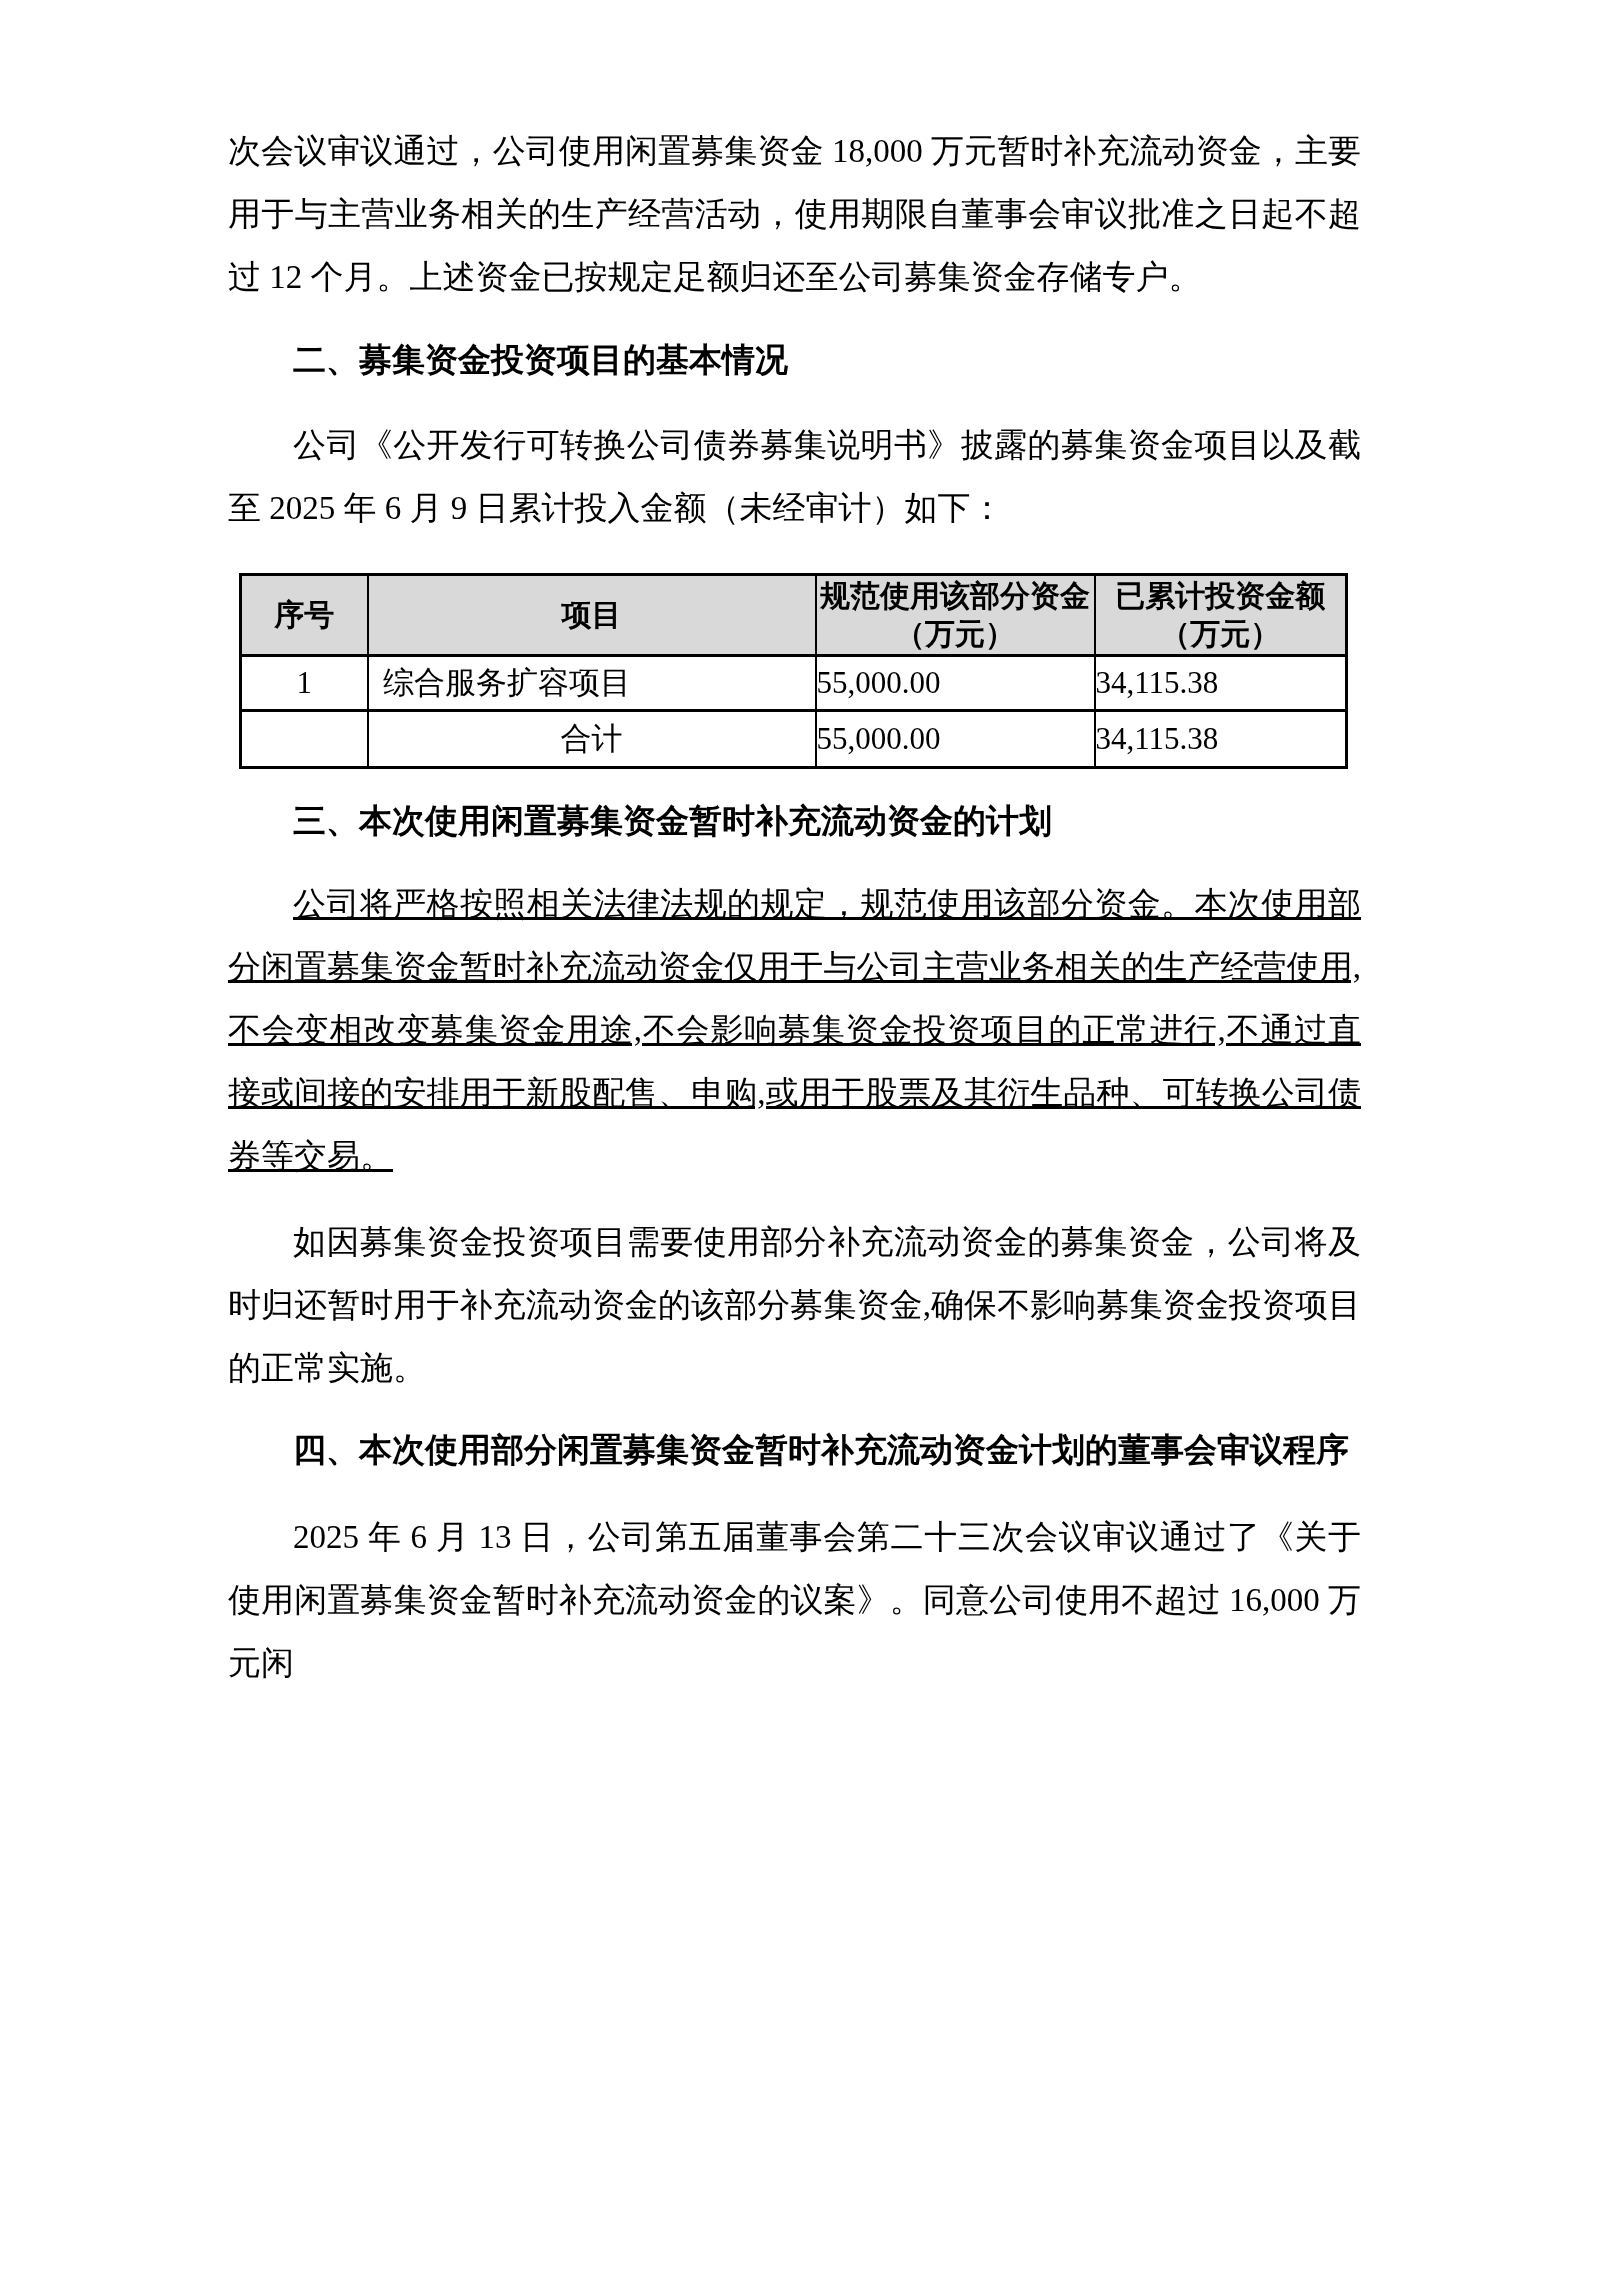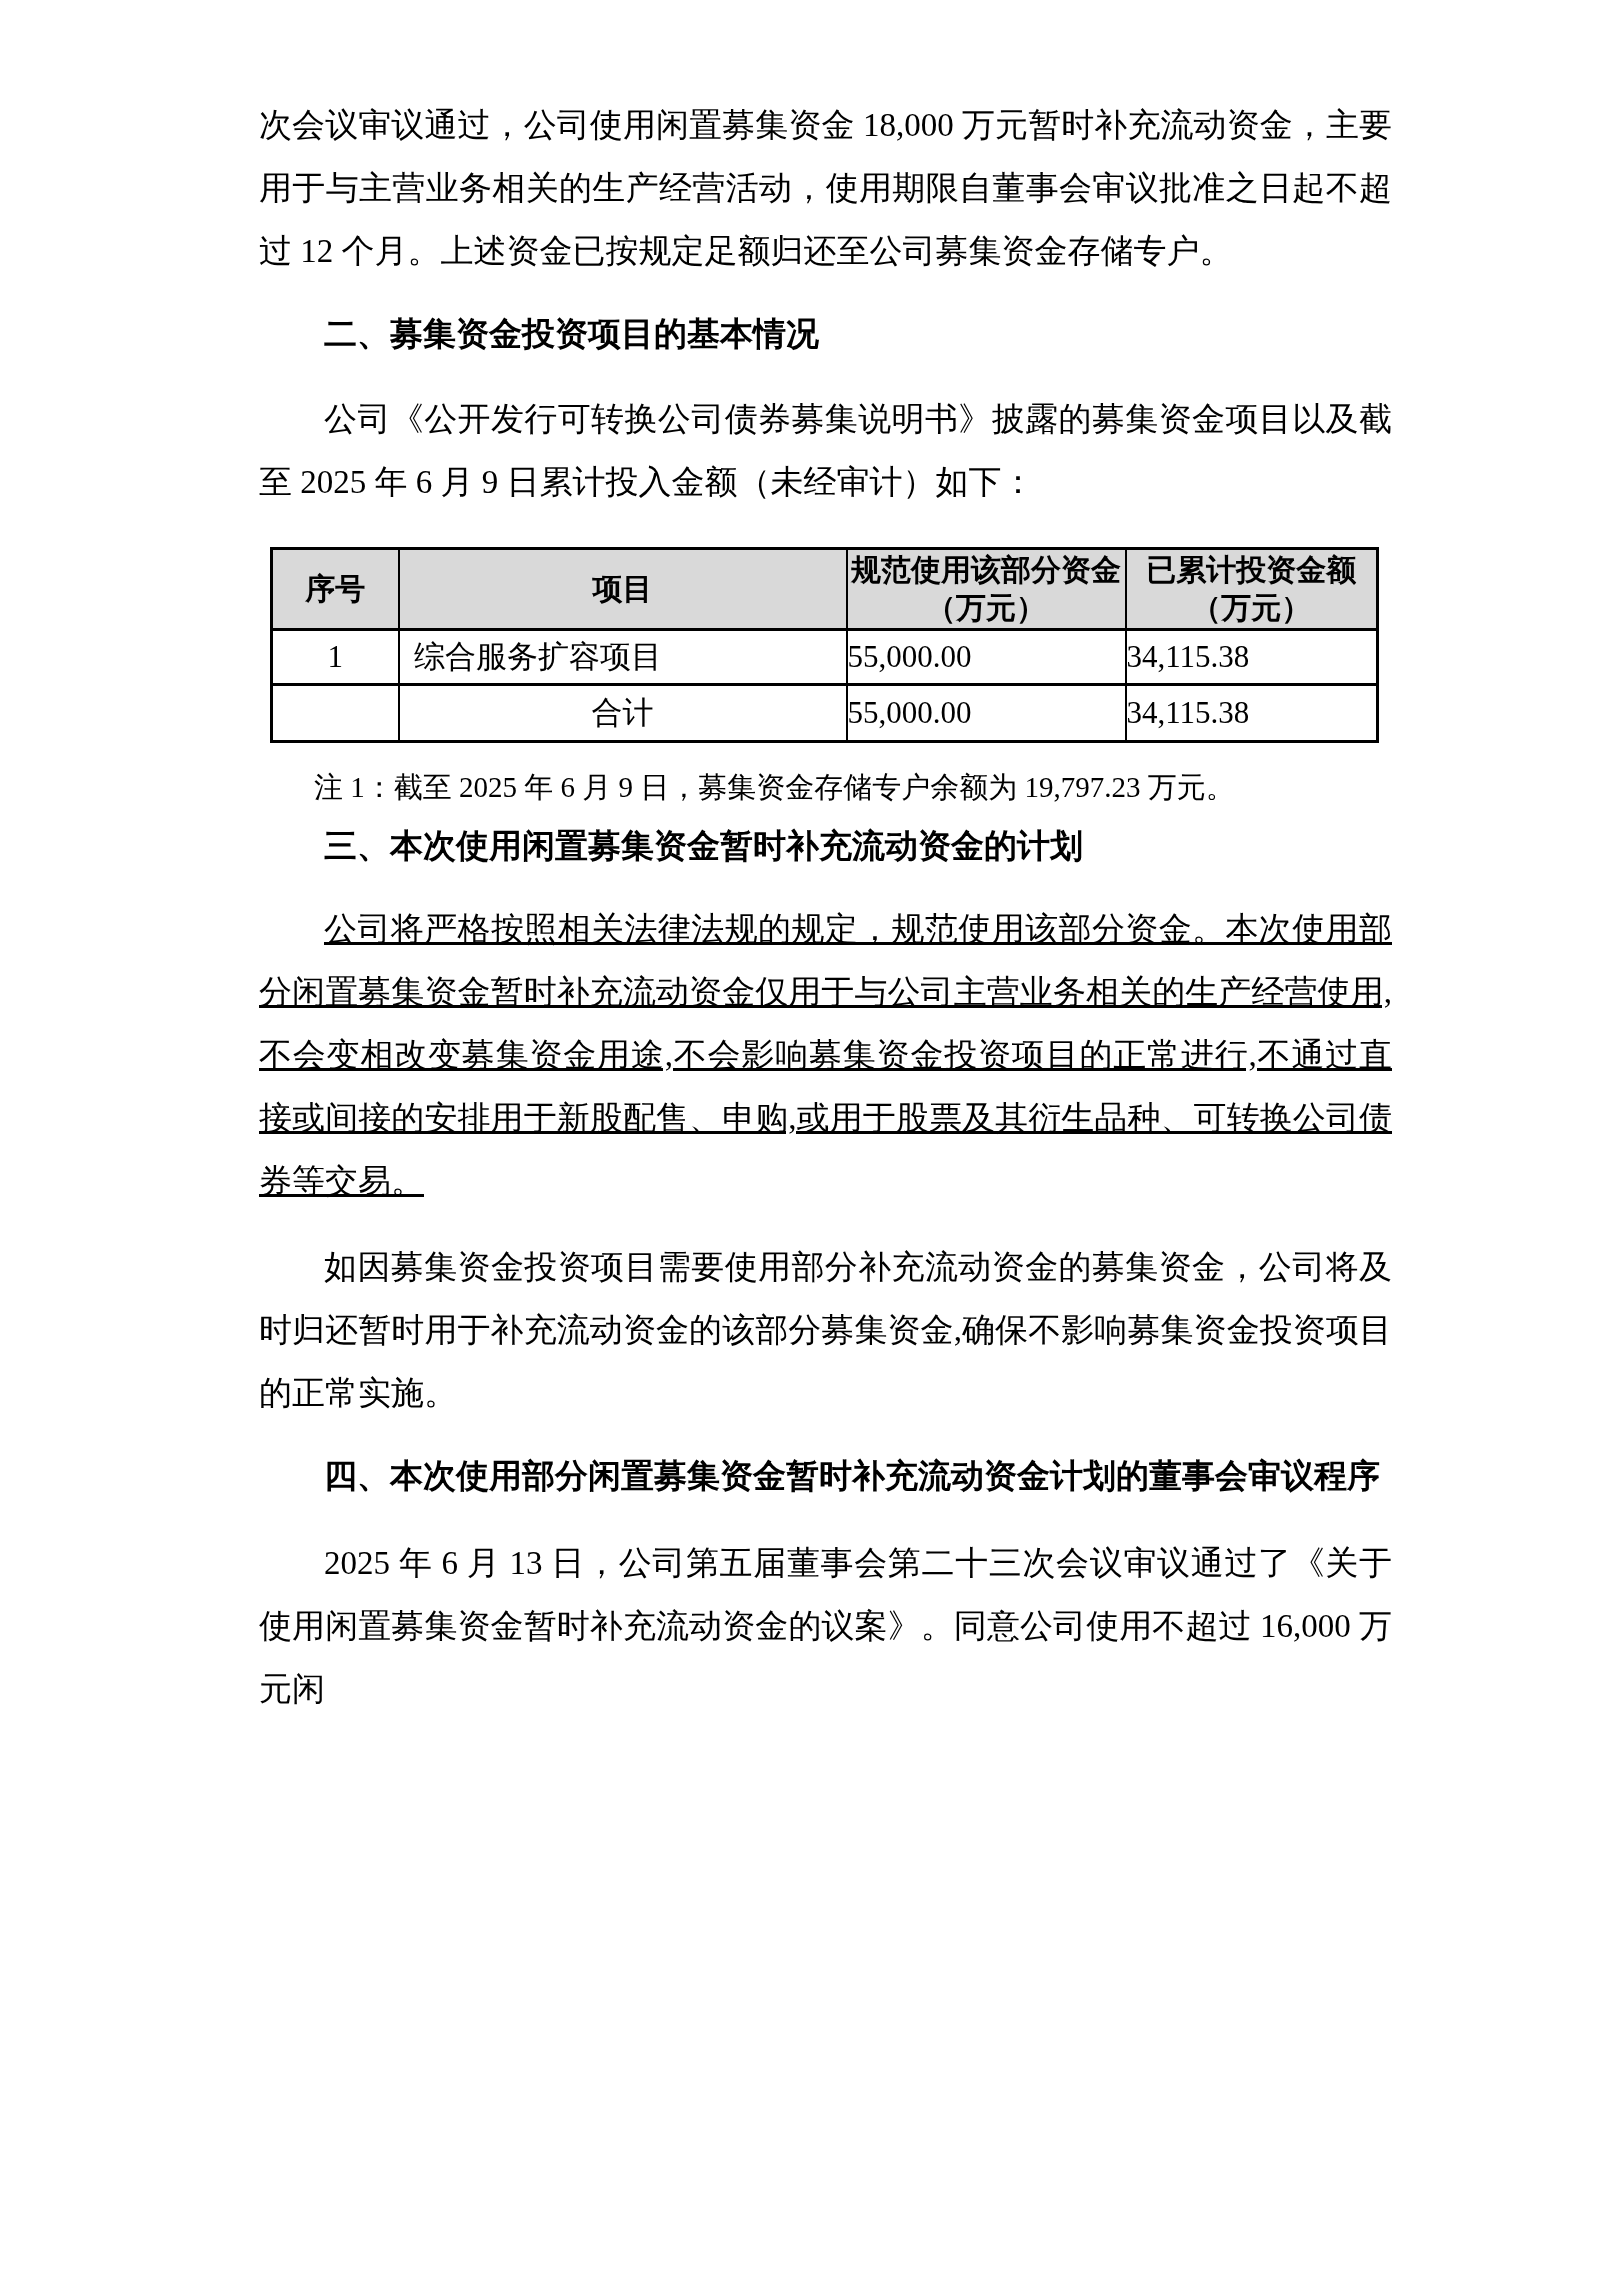--- a/index.html
+++ b/index.html
@@ -11,24 +11,24 @@
     position: relative;
     width: 1623px;
     height: 2295px;
     background: #ffffff;
     overflow: hidden;
     font-family: "Liberation Serif", "DejaVu Serif", serif;
     color: #000000;
   }
   .content {
     position: absolute;
-    left: 259px;
+    left: 228px;
     top: 0;
     width: 1133px;
-    padding-top: 94px;
+    padding-top: 120px;
   }
   p.body-par {
     margin: 0 0 21.6px 0;
     font-size: 33px;
     line-height: 63px;
     text-align: justify;
     text-indent: 65px;
     word-break: break-all;
   }
   p#p-intro { text-indent: 0; margin-bottom: 20px; }
@@ -132,21 +132,20 @@
         </tr>
         <tr class="total-row">
           <td></td>
           <td class="total-label">合计</td>
           <td class="cell-num">55,000.00</td>
           <td class="cell-num">34,115.38</td>
         </tr>
       </tbody>
     </table>
 
-    <p class="table-note">注 1：截至 2025 年 6 月 9 日，募集资金存储专户余额为 19,797.23 万元。</p>
 
     <h2 id="h-s3" class="sec-heading">三、本次使用闲置募集资金暂时补充流动资金的计划</h2>
 
 
     <p id="p-s3b" class="body-par">公司将严格按照相关法律法规的规定，规范使用该部分资金。本次使用部分闲置募集资金暂时补充流动资金仅用于与公司主营业务相关的生产经营使用,不会变相改变募集资金用途,不会影响募集资金投资项目的正常进行,不通过直接或间接的安排用于新股配售、申购,或用于股票及其衍生品种、可转换公司债券等交易。</p>
 
     <p id="p-s3c" class="body-par">如因募集资金投资项目需要使用部分补充流动资金的募集资金，公司将及时归还暂时用于补充流动资金的该部分募集资金,确保不影响募集资金投资项目的正常实施。</p>
 
     <h2 id="h-s4" class="sec-heading">四、本次使用部分闲置募集资金暂时补充流动资金计划的董事会审议程序</h2>
 

